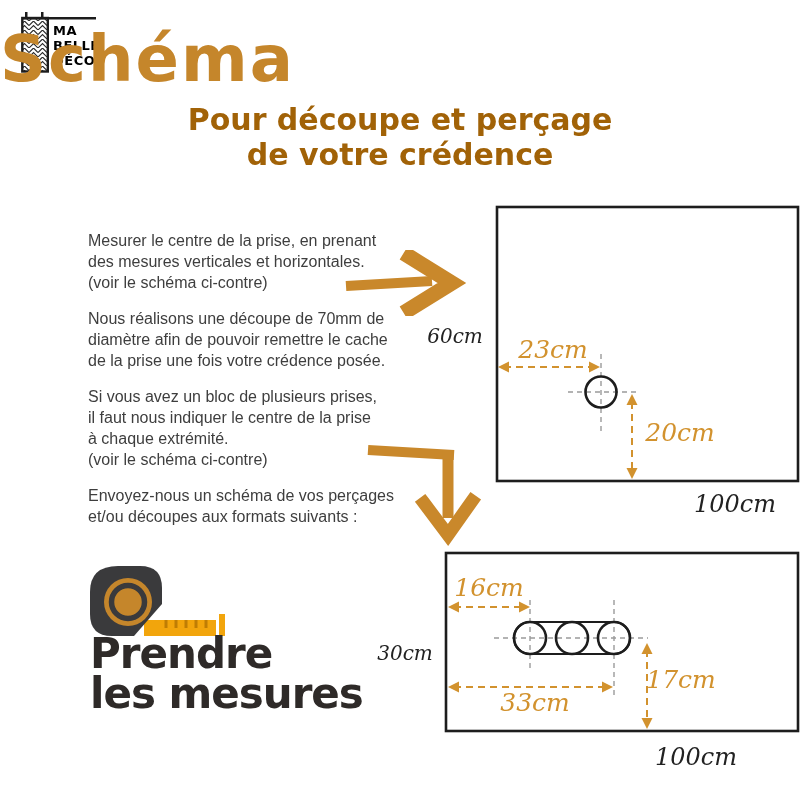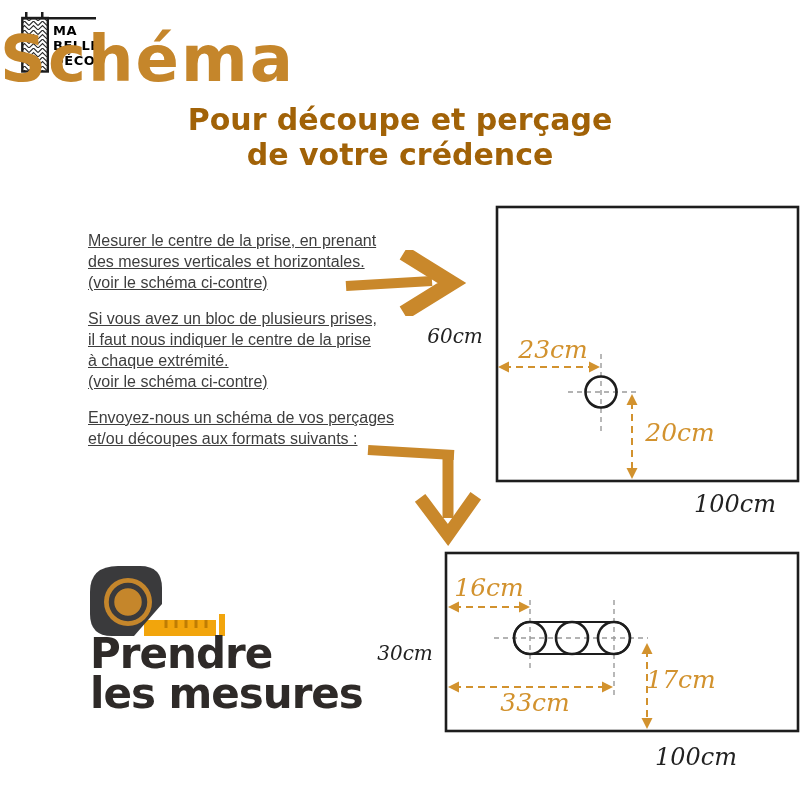--- a/index.html
+++ b/index.html
@@ -24,21 +24,21 @@
     font-size:64px; letter-spacing:2px; color:#c5862b;
   }
   .subtitle {
     position:absolute; left:0; top:102px; width:800px; text-align:center;
     font-family:"DejaVu Sans", sans-serif; font-weight:bold;
     font-size:30px; line-height:35px; color:#a16207; white-space:pre-line;
   }
   
   .instructions {
     position:absolute; left:88px; top:230px; width:345px;
-    font-size:16px; line-height:21px; color:#3e3e3e;text-decoration:underline;
+    font-size:16px; line-height:21px; color:#3e3e3e;
   }
   .instructions p { white-space:pre-line; margin-bottom:15px; }
   .formats { display:block; color:#c9802e; }
   
   .hand-label {
     position:absolute; font-family:"DejaVu Serif", serif; font-style:italic;
     font-size:20px; color:#222222; text-align:center; width:84px;
   }
   .label-60 { left:413px; top:324px; }
   .label-30 { left:363px; top:641px; }
@@ -77,20 +77,23 @@
   </div>
 
   <div class="title">Schéma</div>
   <div class="subtitle">Pour découpe et perçage
 de votre crédence</div>
 
   <div class="instructions">
     <p>Mesurer le centre de la prise, en prenant
 des mesures verticales et horizontales.
 (voir le schéma ci-contre)</p>
+    <p>Nous réalisons une découpe de 70mm de
+diamètre afin de pouvoir remettre le cache
+de la prise une fois votre crédence posée.</p>
     <p>Si vous avez un bloc de plusieurs prises,
 il faut nous indiquer le centre de la prise
 à chaque extrémité.
 (voir le schéma ci-contre)</p>
     <p><span>Envoyez-nous un schéma de vos perçages
 et/ou découpes aux formats suivants :</span></p>
   </div>
 
   <svg class="abs" style="left:340px; top:250px;" width="136" height="66" viewBox="0 0 136 66">
     <path d="M6,36 L92,31" stroke="#c9882b" stroke-width="10" stroke-linecap="butt" fill="none"></path>

